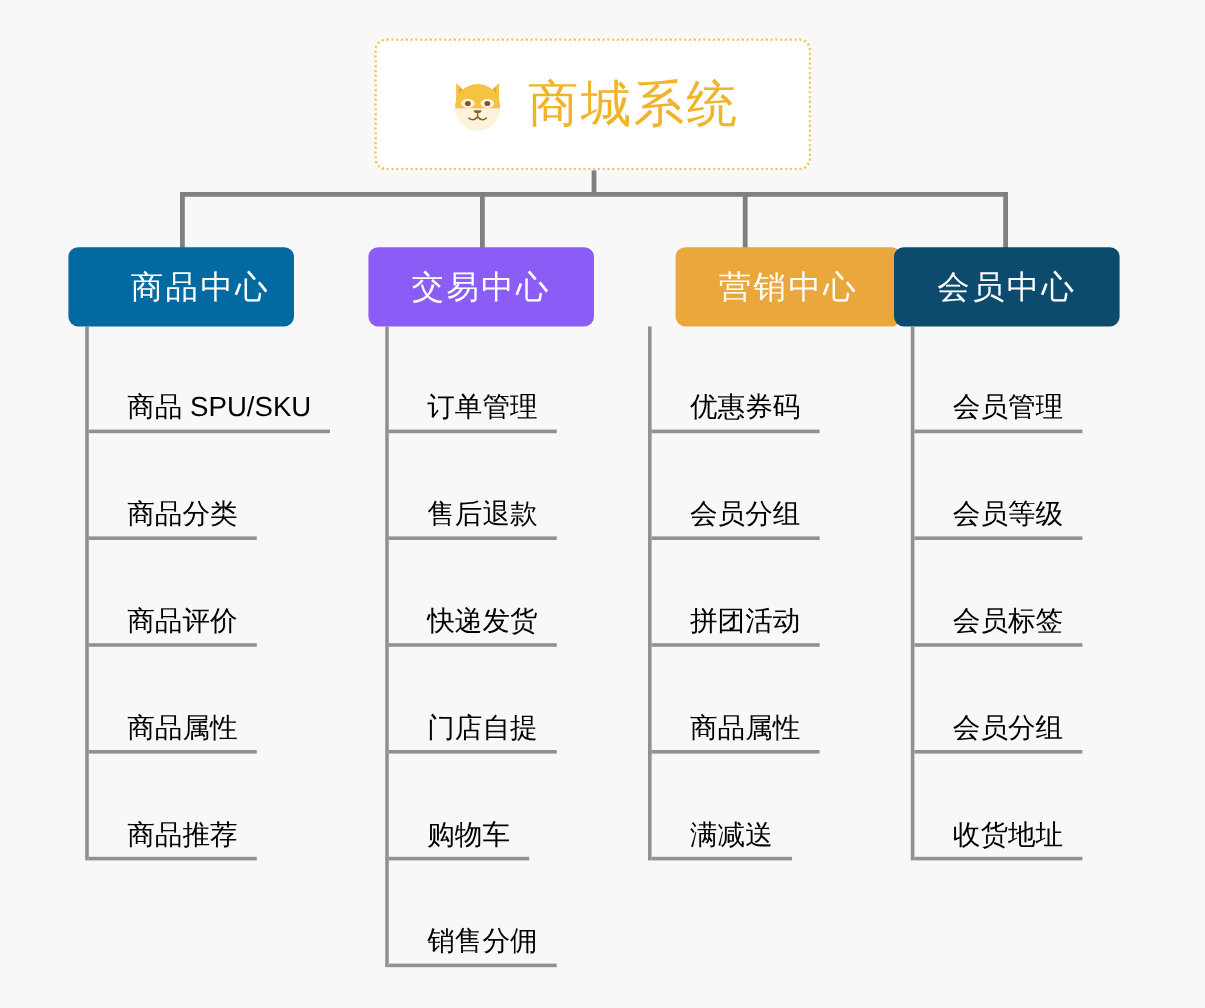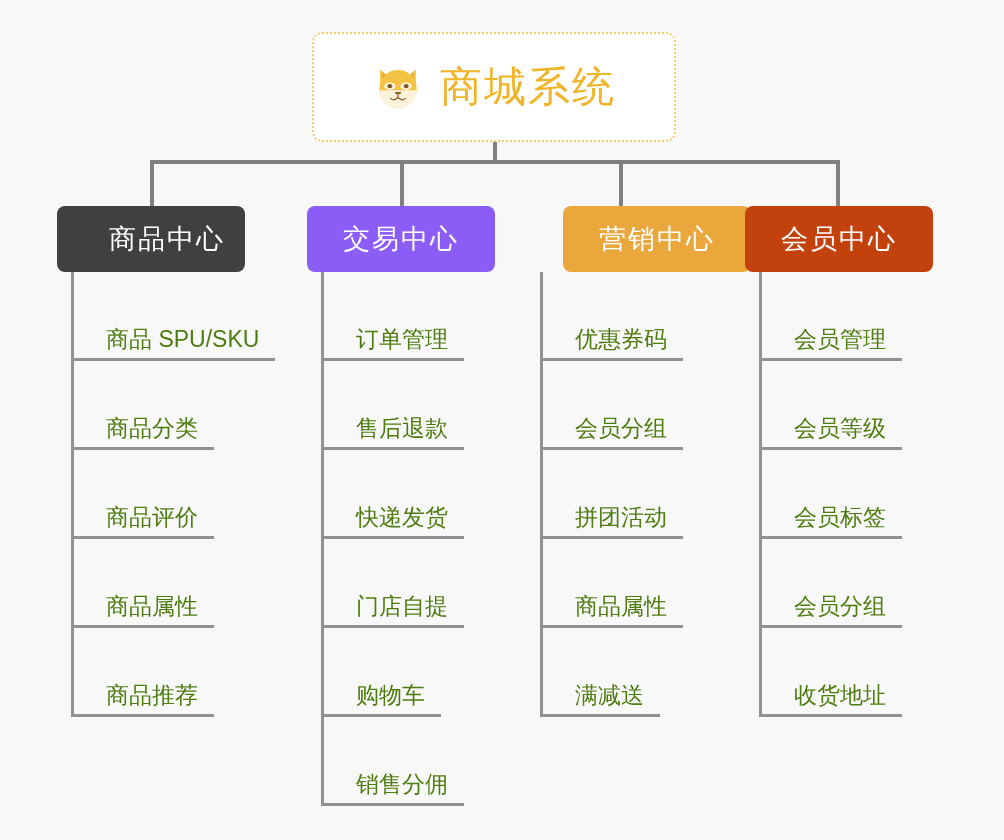--- a/index.html
+++ b/index.html
@@ -114,21 +114,21 @@
     left: 0;
     bottom: 0;
     height: 3px;
     background: #919191;
   }
   .leaf-label {
     display: inline-block;
     padding: 0 16px 10px 32px;
     font-size: 23px;
     line-height: 1;
-    color: #4d7c0f;
+    color: #000000;
     white-space: nowrap;
   }
 </style>
 </head>
 <body>
 
 <div id="mindmap">
 
   <div class="root-node">
     <svg class="root-emoji" viewBox="0 0 64 64">
@@ -151,21 +151,21 @@
   </div>
 
   <div class="conn conn-v-root"></div>
   <div class="conn conn-bus"></div>
   <div class="conn conn-drop" style="left:150px;"></div>
   <div class="conn conn-drop" style="left:400px;"></div>
   <div class="conn conn-drop" style="left:619px;"></div>
   <div class="conn conn-drop" style="left:836px;"></div>
 
   <div class="column" style="left:57px;">
-    <div class="cat-box" style="background: #404040; padding-left: 32px;">
+    <div class="cat-box" style="background: #0369a1; padding-left: 32px;">
       <span>商品中心</span>
     </div>
     <div class="leaves">
       <div class="leaf">
         <span class="leaf-label">商品 SPU/SKU</span>
         <span class="leaf-line" style="width: 201px;"></span>
       </div>
       <div class="leaf">
         <span class="leaf-label">商品分类</span>
         <span class="leaf-line" style="width: 140px;"></span>
@@ -239,21 +239,21 @@
         <span class="leaf-line" style="width: 140px;"></span>
       </div>
       <div class="leaf">
         <span class="leaf-label">满减送</span>
         <span class="leaf-line" style="width: 117px;"></span>
       </div>
     </div>
   </div>
 
   <div class="column" style="left:745px;">
-    <div class="cat-box" style="background: #c2410c;">
+    <div class="cat-box" style="background: #0c4a6e;">
       <span>会员中心</span>
     </div>
     <div class="leaves">
       <div class="leaf">
         <span class="leaf-label">会员管理</span>
         <span class="leaf-line" style="width: 140px;"></span>
       </div>
       <div class="leaf">
         <span class="leaf-label">会员等级</span>
         <span class="leaf-line" style="width: 140px;"></span>

